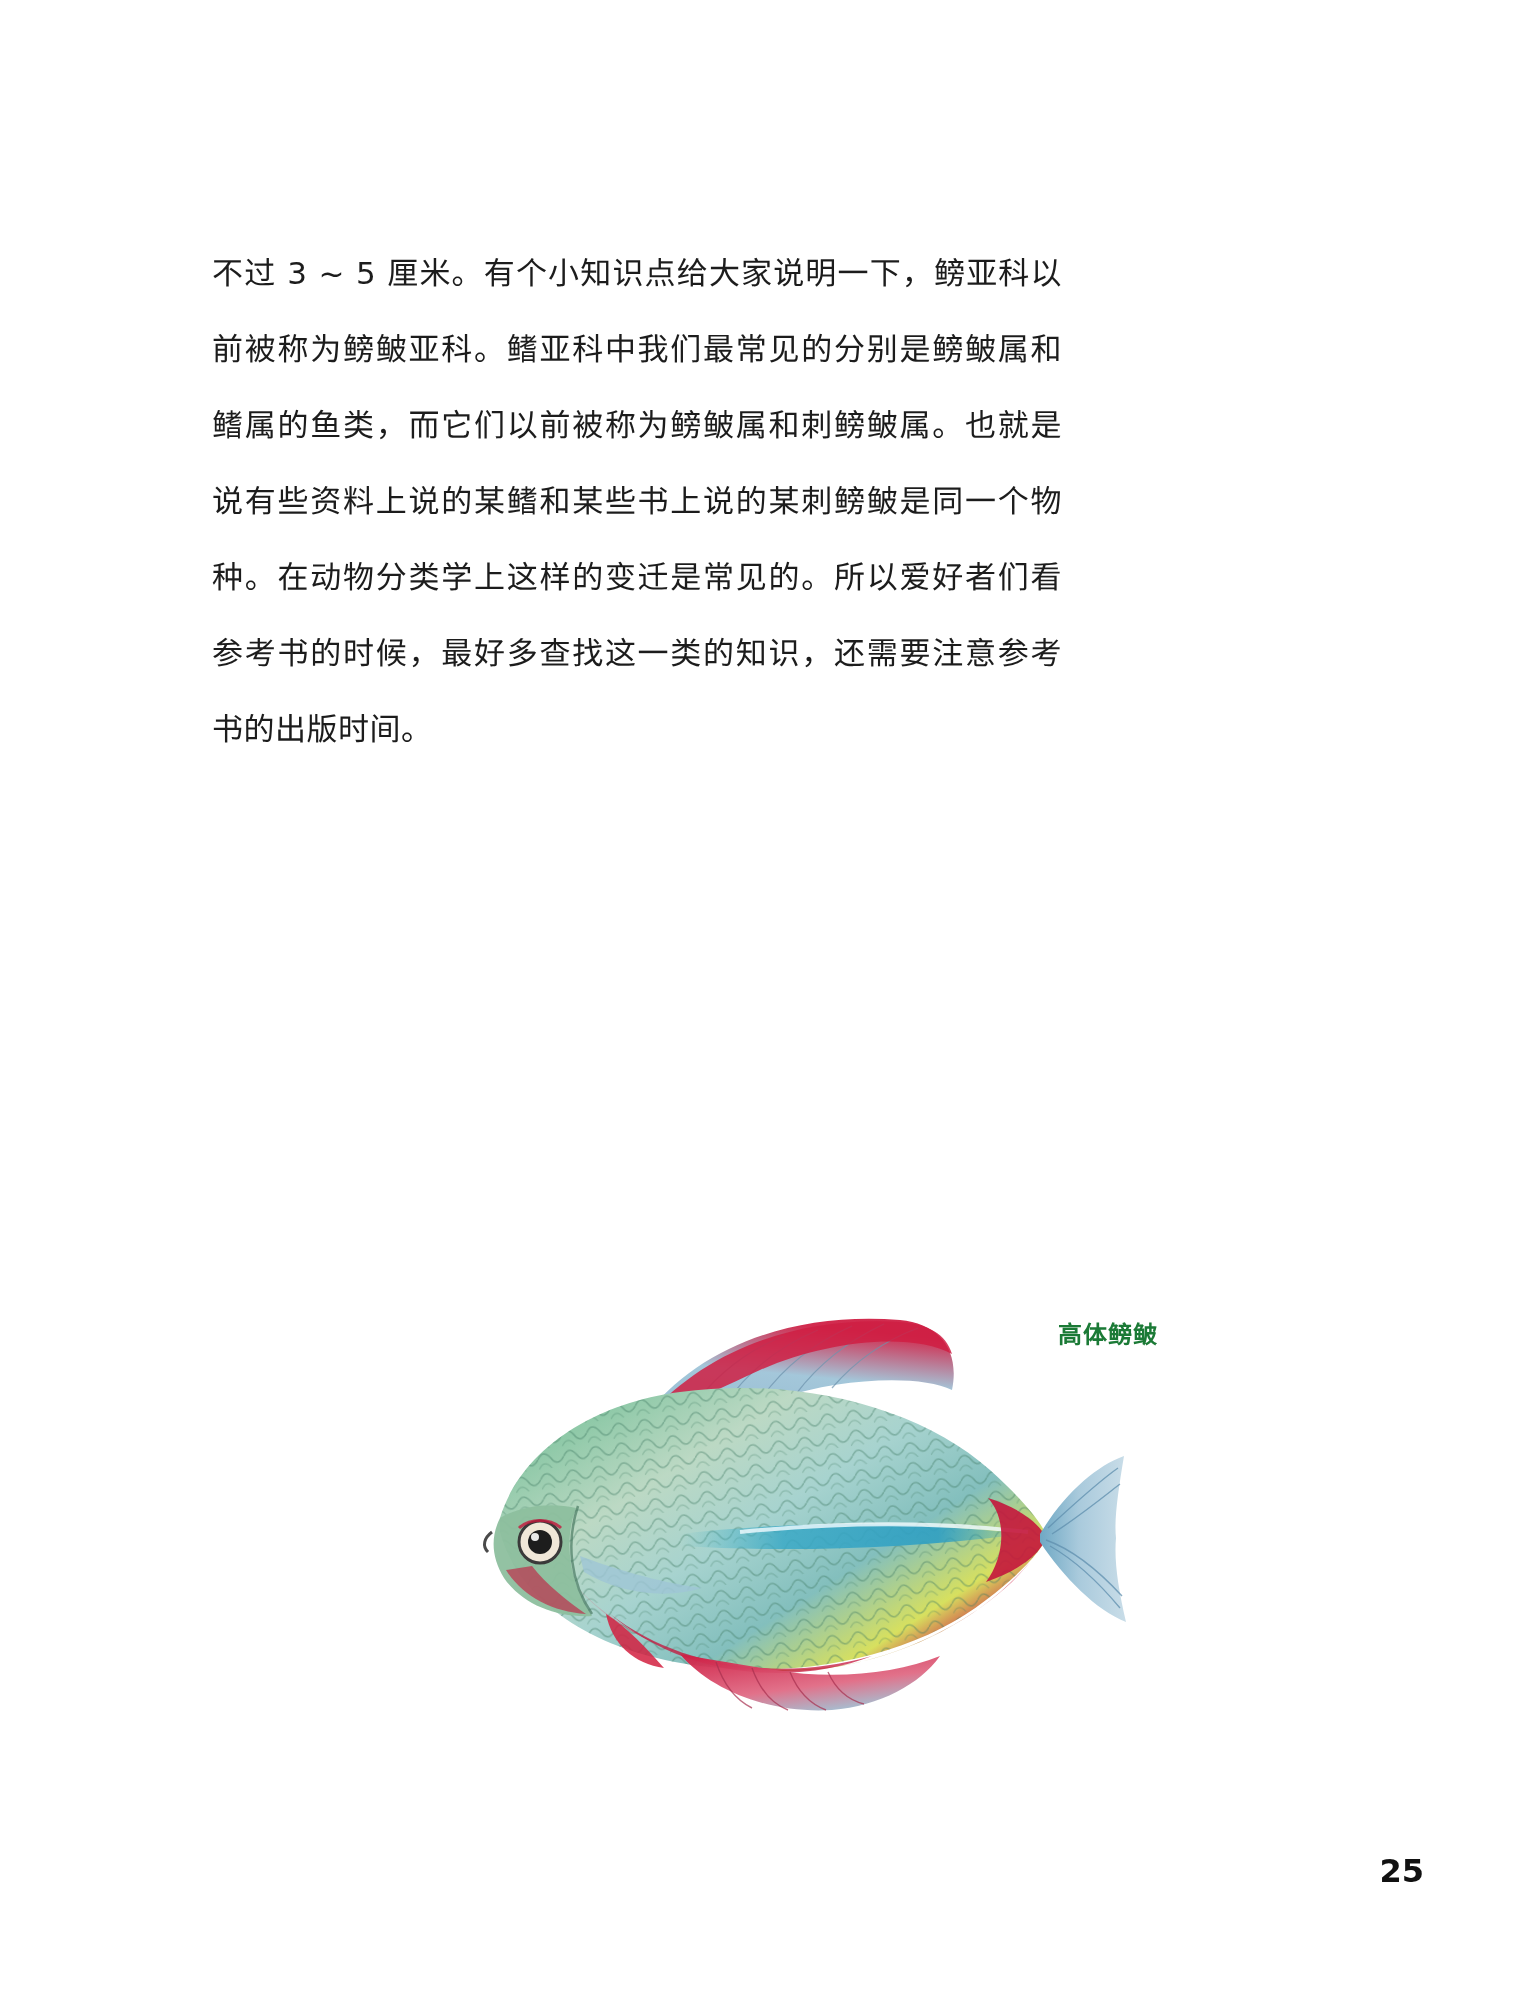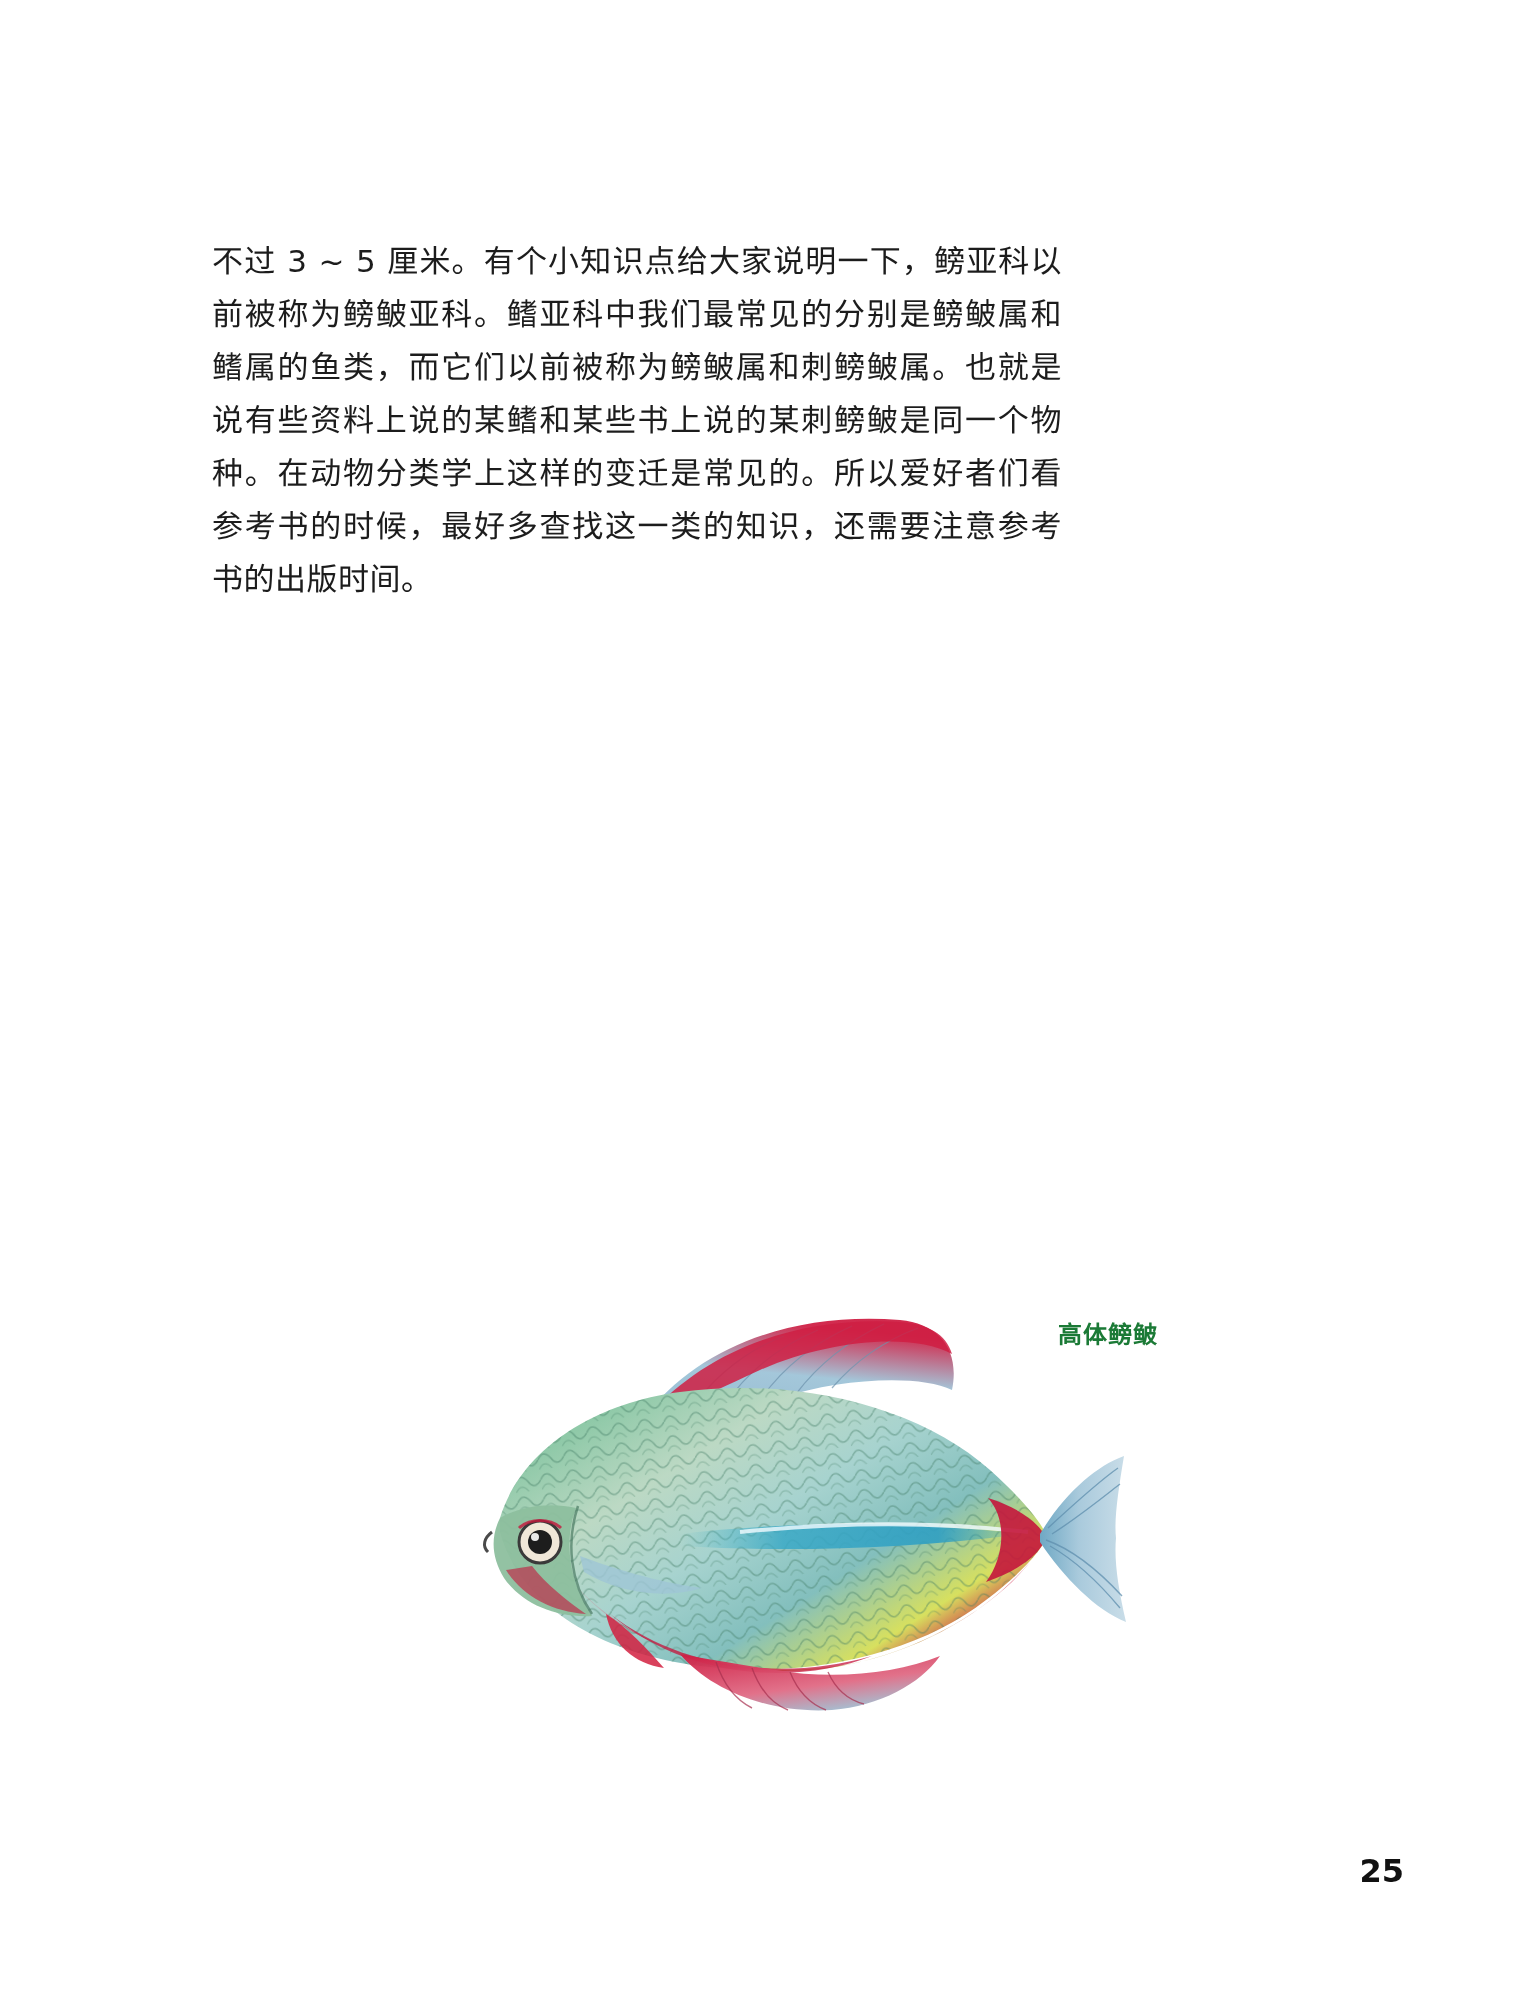--- a/index.html
+++ b/index.html
@@ -22,21 +22,21 @@
     background: #ffffff;
   }
   .text-column {
     position: absolute;
     left: 212px;
     top: 235px;
     width: 850px;
   }
   .para {
     font-size: 31px;
-    line-height: 53px;
+    line-height: 76px;
     letter-spacing: 0.5px;
     text-align: justify;
     text-justify: inter-character;
     color: #1c1c1c;
     margin: 0;
     font-family: "DejaVu Sans", "Liberation Sans", sans-serif;
   }
   .para + .para {
     margin-top: 48px;
   }
@@ -63,21 +63,21 @@
     top: 1315px;
     font-size: 24px;
     font-weight: bold;
     color: #1b7a36;
     letter-spacing: 1px;
     font-family: "DejaVu Sans", "Liberation Sans", sans-serif;
     white-space: nowrap;
   }
   .page-number {
     position: absolute;
-    right: 132px;
+    right: 112px;
     bottom: 112px;
     font-size: 32px;
     font-weight: bold;
     color: #111111;
     font-family: "DejaVu Sans", "Liberation Sans", sans-serif;
     margin-left: 16px;
   }
 </style>
 </head>
 <body>

